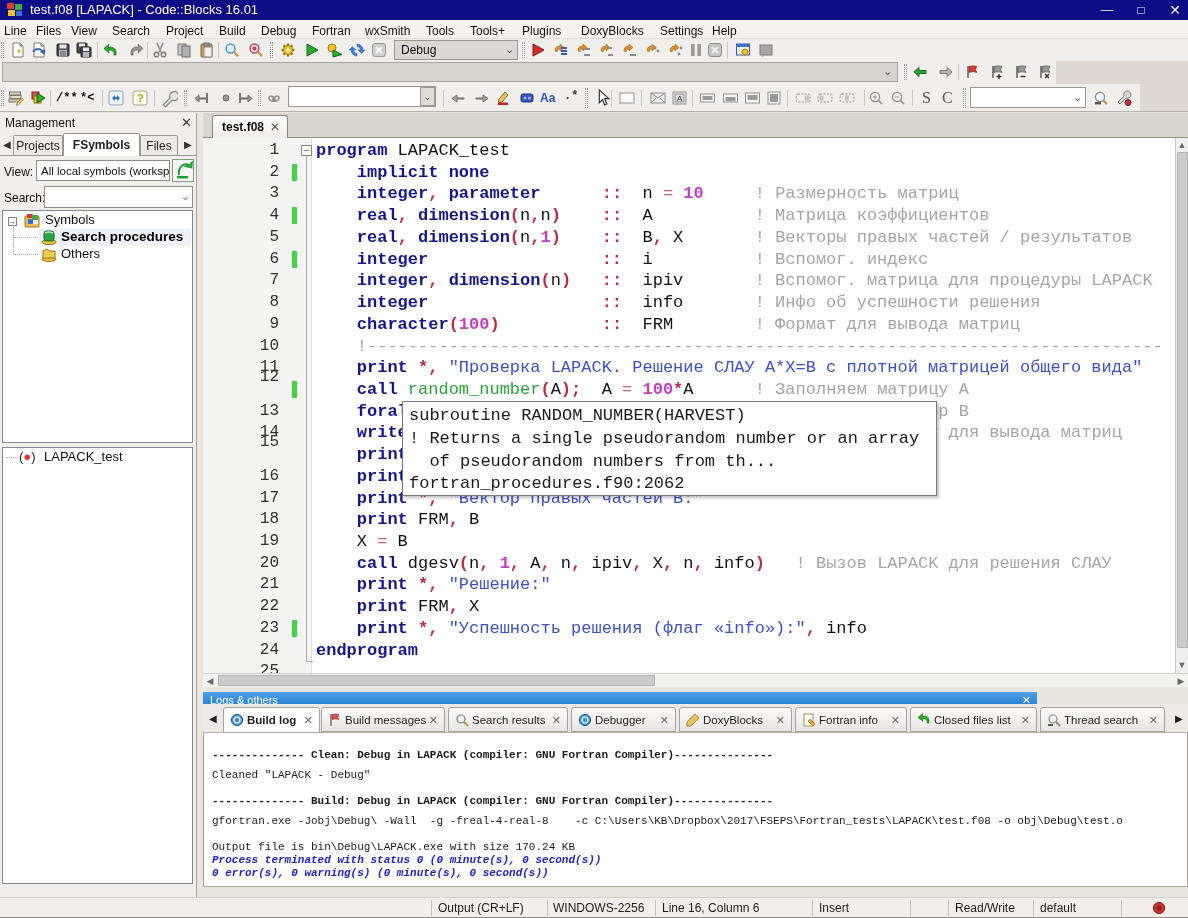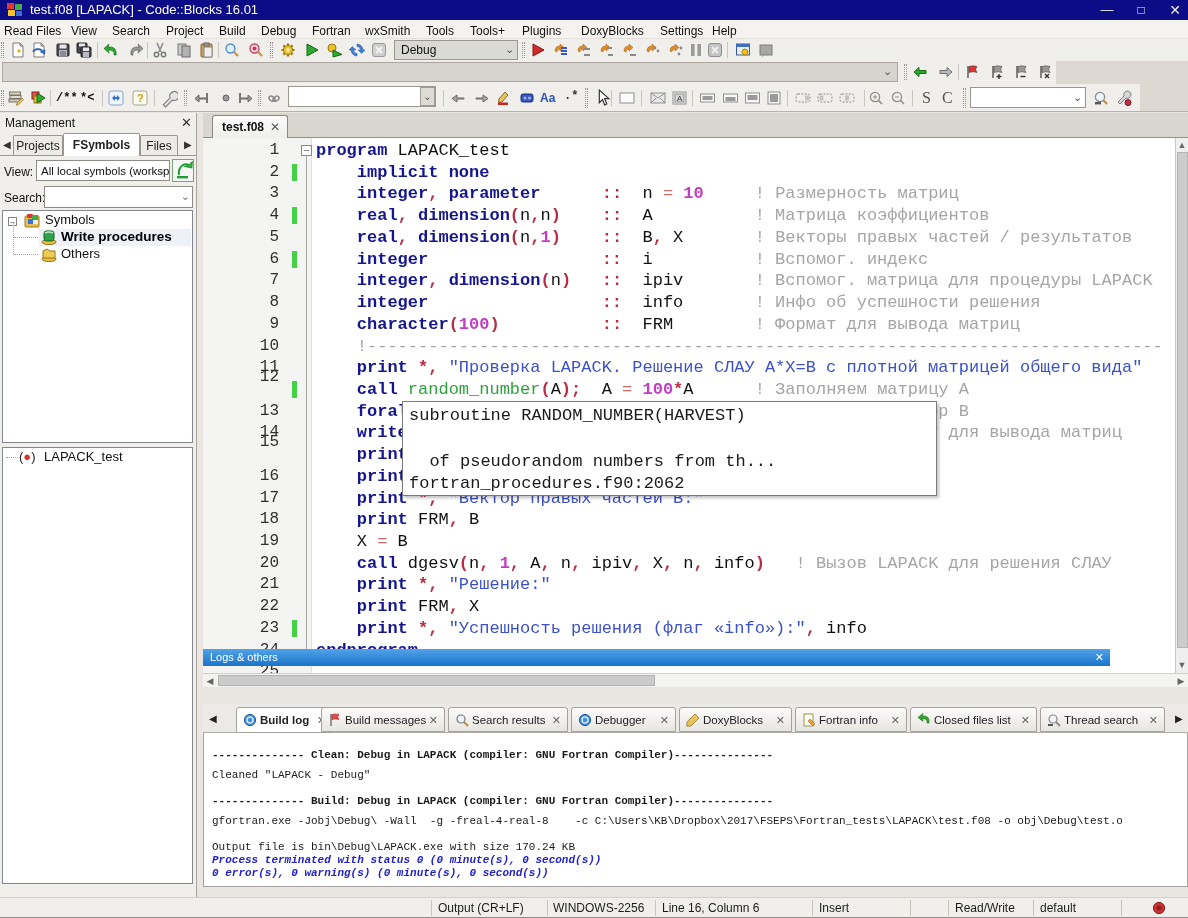--- a/index.html
+++ b/index.html
@@ -58,21 +58,21 @@
 #tooltip{position:absolute;left:199px;top:263px;width:535px;height:95px;background:#fff;border:1px solid #7b7b7b;box-shadow:2px 2px 3px rgba(0,0,0,.25);z-index:5}
 #tooltip div{position:absolute;left:6px;white-space:pre;font-family:"Liberation Mono",monospace;font-size:17px;color:#1a1a1a}
 
 #vsb{position:absolute;left:1175px;top:138px;width:13px;height:535px;background:#efefef;border-left:1px solid #c6c6c6}
 #vsb .th{position:absolute;left:1px;top:14px;width:11px;height:496px;background:#cccccc;border:1px solid #b3b3b3}
 #vsb .ar{position:absolute;left:0;width:12px;height:13px;color:#666;font-size:9px;text-align:center;line-height:13px}
 #hsb{position:absolute;left:203px;top:673px;width:985px;height:14px;background:#f3f3f1;border-top:1px solid #cfcfcd}
 #hsb .th{position:absolute;left:15px;top:1px;width:437px;height:11px;background:#cbcbcb;border:1px solid #b3b3b3}
 #hsb .ar{position:absolute;top:1px;width:12px;height:12px;color:#666;font-size:9px;text-align:center;line-height:12px}
 
-#logcap{position:absolute;left:203px;top:649px;width:907px;height:17px;background:linear-gradient(#51a3e7,#1b74cb);color:#fff;font-size:11px}
+#logcap{position:absolute;left:203px;top:692px;width:834px;height:17px;background:linear-gradient(#51a3e7,#1b74cb);color:#fff;font-size:11px}
 #logcap .t{position:absolute;left:7px;top:2px}
 #logcap .x{position:absolute;right:6px;top:2px;font-size:11px}
 #logtabs{position:absolute;left:203px;top:704px;width:985px;height:29px;background:#eceae6;border-bottom:1px solid #b2afa9}
 .ltab{position:absolute;top:3px;height:25px;background:linear-gradient(#fbfbfa,#e8e6e2);border:1px solid #a5a29b;border-radius:3px 3px 0 0;font-size:11.5px;color:#222}
 .ltab.sel{background:#fff;font-weight:bold;height:26px}
 .ltab .lt{position:absolute;left:23px;top:6px;white-space:nowrap}
 .ltab .lx{position:absolute;right:6px;top:6px;color:#666;font-weight:normal;font-size:11px}
 .ltab svg{position:absolute;left:6px;top:5px}
 .larr{position:absolute;top:9px;font-size:10px;color:#222}
 #logbody{position:absolute;left:203px;top:733px;width:985px;height:154px;background:#fff;border:1px solid #a5a29b;border-top:none}
@@ -94,21 +94,21 @@
   <rect x="1" y="7" width="7" height="6" fill="#f6c22e"></rect>
   <rect x="9" y="8" width="6" height="5" fill="#3a6fd8"></rect>
  </svg>
  <div class="t">test.f08 [LAPACK] - Code::Blocks 16.01</div>
  <div class="winbtn" style="left:1092px">—</div>
  <div class="winbtn" style="left:1126px;font-size:12px">□</div>
  <div class="winbtn" style="left:1160px;font-size:14px">✕</div>
 </div>
 
 <div id="menu">
- <span style="left:4px">Read</span>
+ <span style="left:4px">Line</span>
       <span style="left:36px">Files</span>
       <span style="left:71px">View</span>
  <span style="left:112px">Search</span>
       <span style="left:166px">Project</span>
       <span style="left:219px">Build</span>
  <span style="left:261px">Debug</span>
       <span style="left:312px">Fortran</span>
       <span style="left:365px">wxSmith</span>
  <span style="left:426px">Tools</span>
       <span style="left:470px">Tools+</span>
@@ -595,21 +595,21 @@
           <rect x="4" y="6" width="5" height="5" fill="#3a6fd8"></rect>
           <rect x="9" y="7" width="5" height="4" fill="#eee"></rect>
         </svg>
    <div class="abs" style="left:42px;top:1px;font-size:13px;color:#111">Symbols</div>
    <div class="abs" style="left:36px;top:18px;width:152px;height:17px;background:#eef2f8"></div>
    <svg class="abs" style="left:38px;top:19px" width="16" height="15" viewBox="0 0 16 15">
           <ellipse cx="8" cy="12" rx="7" ry="2.6" fill="#e8c23e" stroke="#96741a"></ellipse>
           <rect x="3" y="1" width="10" height="10" rx="2.5" fill="#2fa349" stroke="#116622"></rect>
           <path d="M4 3 q4-2 8 0" stroke="#bfe8c8" fill="none" stroke-width="1.6"></path>
         </svg>
-   <div class="abs" style="left:58px;top:18px;font-size:13.5px;font-weight:bold;color:#000">Write procedures</div>
+   <div class="abs" style="left:58px;top:18px;font-size:13.5px;font-weight:bold;color:#000">Search procedures</div>
    <svg class="abs" style="left:38px;top:36px" width="16" height="15" viewBox="0 0 16 15">
           <ellipse cx="8" cy="12" rx="7" ry="2.6" fill="#e8c23e" stroke="#96741a"></ellipse>
           <path d="M2 4 l4-2 3 2 5 0 0 7 -12 0z" fill="#f0cb52" stroke="#96741a"></path>
         </svg>
    <div class="abs" style="left:58px;top:35px;font-size:13px;color:#111">Others</div>
    <div class="abs" style="left:10px;top:12px;width:1px;height:31px;border-left:1px dotted #aaa"></div>
    <div class="abs" style="left:11px;top:26px;width:24px;height:1px;border-top:1px dotted #aaa"></div>
    <div class="abs" style="left:11px;top:43px;width:24px;height:1px;border-top:1px dotted #aaa"></div>
  </div>
 
@@ -677,20 +677,21 @@
 <div class="cl" style="top:371.2px">    <i class="k">print</i> FRM<i class="o">,</i> B</div>
 <div class="cl" style="top:393.0px">    X <i class="e">=</i> B</div>
 <div class="cl" style="top:414.7px">    <i class="k">call</i> dgesv<i class="o">(</i>n<i class="o">,</i> <i class="m">1</i><i class="o">,</i> A<i class="o">,</i> n<i class="o">,</i> ipiv<i class="o">,</i> X<i class="o">,</i> n<i class="o">,</i> info<i class="o">)</i>   <i class="c">! Вызов LAPACK для решения СЛАУ</i></div>
 <div class="cl" style="top:436.4px">    <i class="k">print</i> <i class="o">*</i><i class="o">,</i> <i class="s">"Решение:"</i></div>
 <div class="cl" style="top:458.1px">    <i class="k">print</i> FRM<i class="o">,</i> X</div>
 <div class="cl" style="top:479.8px">    <i class="k">print</i> <i class="o">*</i><i class="o">,</i> <i class="s">"Успешность решения (флаг «info»):"</i><i class="o">,</i> info</div>
 <div class="cl" style="top:501.6px"><i class="k">endprogram</i></div>
  <div id="foldbox">–</div>
  <div id="tooltip">
   <div style="top:4px">subroutine RANDOM_NUMBER(HARVEST)</div>
+  <div style="top:27px">! Returns a single pseudorandom number or an array</div>
   <div style="top:50px">  of pseudorandom numbers from th...</div>
   <div style="top:72px">fortran_procedures.f90:2062</div>
  </div>
 </div>
 <div id="vsb">
       <div class="ar" style="top:1px">▲</div>
       <div class="th"></div>
       <div class="ar" style="top:521px">▼</div>
     </div>
 <div id="hsb">
@@ -698,21 +699,21 @@
       <div class="th"></div>
       <div class="ar" style="left:972px">▶</div>
     </div>
 
 <div id="logcap">
       <span class="t">Logs &amp; others</span>
       <span class="x">✕</span>
     </div>
 <div id="logtabs">
  <div class="larr" style="left:6px">◀</div>
-<div class="ltab sel" style="left:33px;width:97px">
+<div class="ltab sel" style="left:20px;width:97px">
         <svg width="14" height="14" viewBox="0 0 14 14">
           <circle cx="7" cy="7" r="5.6" fill="#3f8fd6" stroke="#1c5a9c"></circle>
           <path d="M4 7 a3 3 0 0 1 6 0 a3 3 0 0 1 -6 0" fill="none" stroke="#cfe4f8" stroke-width="1.6"></path>
         </svg>
         <span class="lt">Build log</span>
         <span class="lx">✕</span>
       </div>
 <div class="ltab" style="left:118px;width:124px">
         <svg width="14" height="14" viewBox="0 0 14 14">
           <path d="M3 1 l0 12" stroke="#555" stroke-width="1.2"></path>

